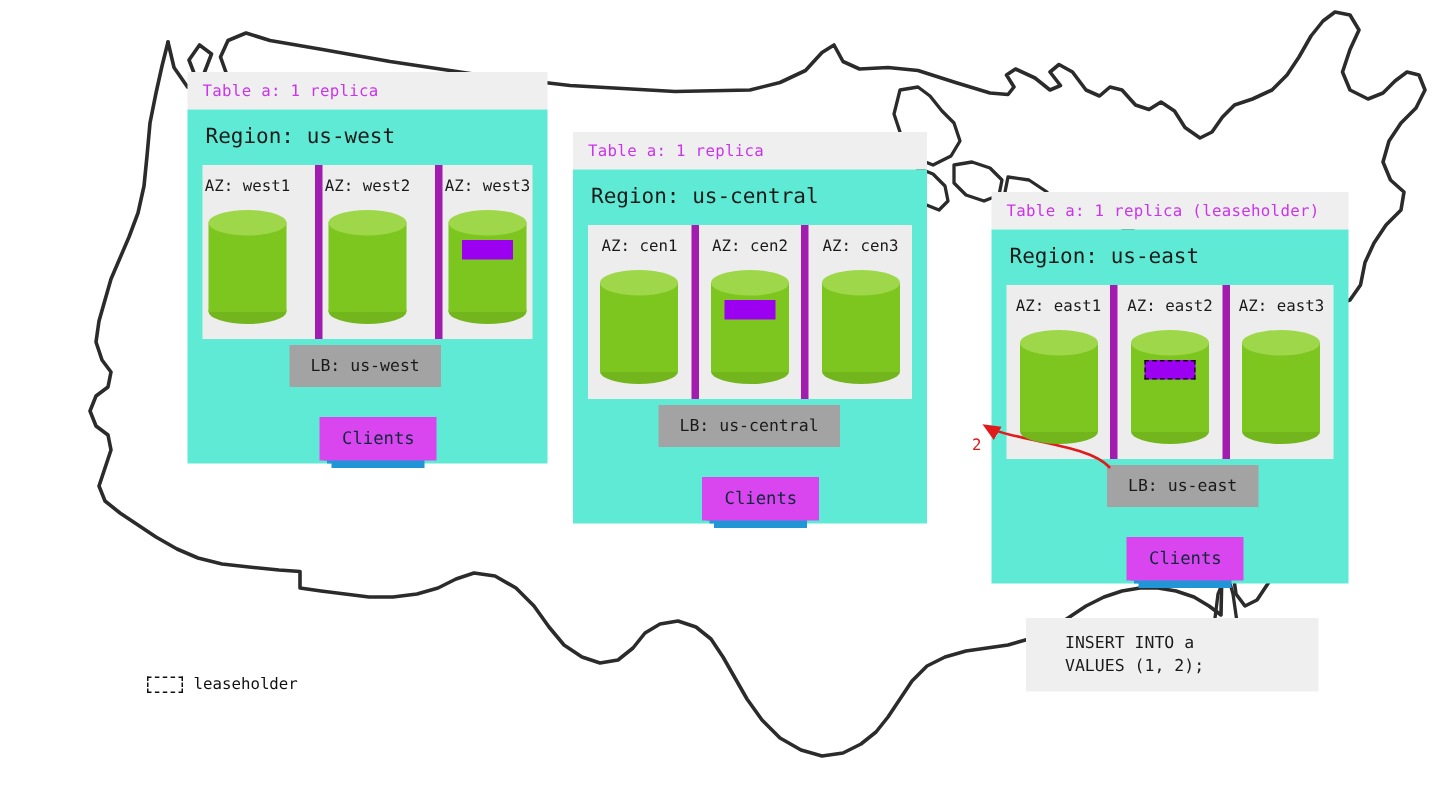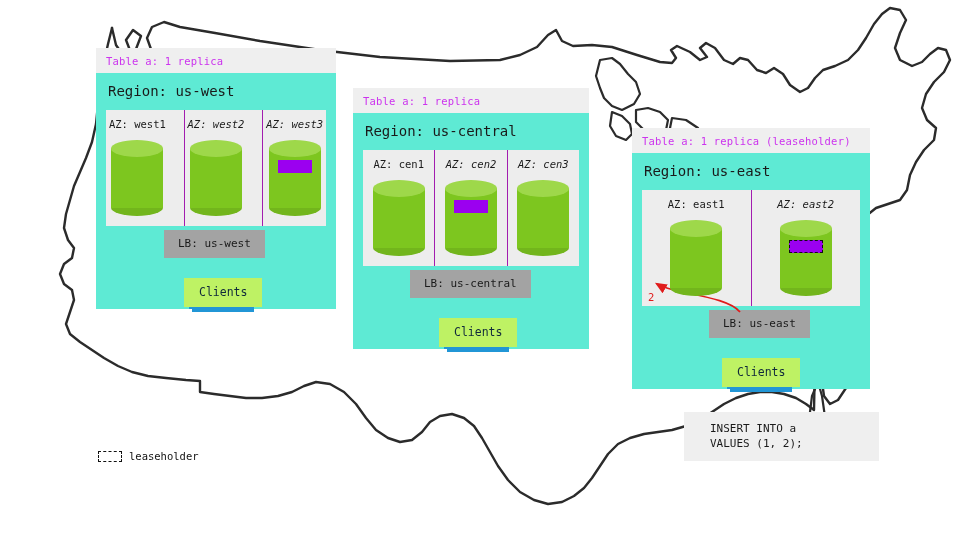--- a/index.html
+++ b/index.html
@@ -7,41 +7,41 @@
     width:960px;height:540px;overflow:hidden;position:relative;
     background:#ffffff;
     font-family:"DejaVu Sans Mono","Liberation Mono",monospace;
   }
   #stage{position:absolute;left:0;top:0;width:960px;height:540px;}
 
   
   #usmap{position:absolute;left:0;top:0;width:960px;height:540px;}
 
   
-  .region{position:absolute;}
+  .region{position:absolute;margin-left:29px;}
   .region-header{
     background:#efefef;width:100%;box-sizing:border-box;
     padding:7px 10px 6px 10px;
   }
   .region-header-text{
     color:#cc33ee;font-size:10.5px;letter-spacing:0.2px;white-space:nowrap;
   }
   .region-body{
     background:#5eead4;width:100%;box-sizing:border-box;
     padding:0 10px 10px 10px;position:relative;
   }
   .region-title{
     font-size:14px;color:#1a1a1a;padding:10px 0 11px 2px;white-space:nowrap;
   }
   .az-row{display:flex;background:#ededed;}
   .az-cell{
     flex:1;box-sizing:border-box;position:relative;
     padding:8px 0 14px 0;text-align:center;
   }
-  .az-cell + .az-cell{border-left:1px solid #a21caf;font-style:italic;}
+  .az-cell + .az-cell{border-left:5px solid #a21caf;}
   .az-label{font-size:10.5px;color:#1a1a1a;white-space:nowrap;}
 
   
   .cyl{position:relative;margin:10px auto 0 auto;}
   .cyl-top{
     position:absolute;left:0;top:0;width:100%;height:22%;
     background:#9ed84a;border-radius:50%;z-index:3;
   }
   .cyl-mid{
     position:absolute;left:0;top:11%;width:100%;height:78%;
@@ -61,21 +61,21 @@
   .lb{
     position:absolute;background:#a3a3a3;
     padding:7px 14px 8px 14px;white-space:nowrap;
     font-size:11px;color:#1a1a1a;text-align:center;
   }
 
   
   .clients{position:absolute;}
   .clients .sh{position:absolute;background:#2196d6;}
   .clients .face{
-    position:relative;background:#bef264;
+    position:relative;background:#d946ef;
     padding:7px 15px 8px 15px;white-space:nowrap;
     font-size:11.5px;color:#10293b;text-align:center;
   }
 
   
   .sqlbox{
     position:absolute;background:#efefef;
     padding:9px 13px 10px 13px;
     font-size:11px;line-height:15px;color:#1a1a1a;white-space:pre;
   }
@@ -238,20 +238,28 @@
         </div>
         <div class="az-cell">
           <div class="az-label">AZ: east2</div>
           <div class="cyl" style="width:52px;height:76px;">
             <div class="cyl-bot"></div>
             <div class="cyl-mid"></div>
             <div class="cyl-top"></div>
             <div class="cyl-block dashed"></div>
           </div>
         </div>
+        <div class="az-cell">
+          <div class="az-label">AZ: east3</div>
+          <div class="cyl" style="width:52px;height:76px;">
+            <div class="cyl-bot"></div>
+            <div class="cyl-mid"></div>
+            <div class="cyl-top"></div>
+          </div>
+        </div>
       </div>
     </div>
     <div class="lb" style="left:77px;top:182px;">LB: us-east</div>
     <div class="clients" style="left:90px;top:230px;">
       <div class="sh" style="left:8px;top:8px;width:62px;height:26px;"></div>
       <div class="sh" style="left:5px;top:5px;width:62px;height:26px;"></div>
       <div class="sh" style="left:2.5px;top:2.5px;width:62px;height:26px;"></div>
       <div class="face">Clients</div>
     </div>
   </div>

